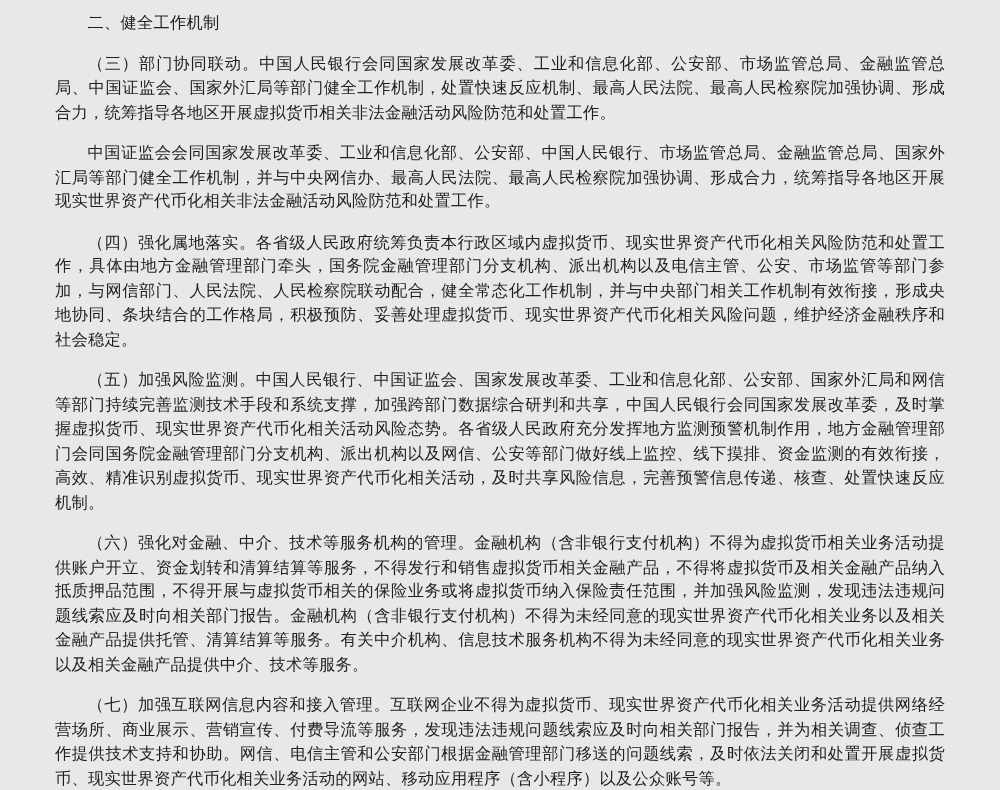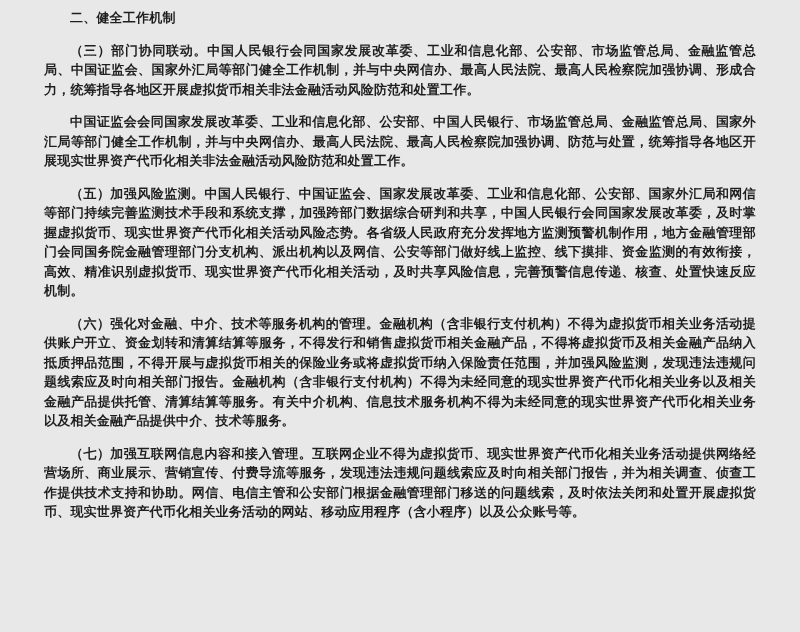--- a/index.html
+++ b/index.html
@@ -20,36 +20,37 @@
     font-size: 13px;
     line-height: 19.5px;
     text-align: justify;
     letter-spacing: 0.2px;
   }
   .doc-heading,
   .doc-para {
     margin: 13px 0;
     text-indent: 2em;
     font-size: 13px;
-    font-weight: 700;
+    font-weight: 400;
   }
   .doc-heading:first-child {
     margin-top: 0;
   }
 </style>
 </head>
 <body>
 
 <main class="doc">
   <h2 class="doc-heading">二、健全工作机制</h2>
 
-  <p class="doc-para">（三）部门协同联动。中国人民银行会同国家发展改革委、工业和信息化部、公安部、市场监管总局、金融监管总局、中国证监会、国家外汇局等部门健全工作机制，并与中央网信办、最高人民法院、最高人民检察院加强协调、形成合力，统筹指导各地区开展虚拟货币相关非法金融活动风险防范和处置工作。</p>
+  <p class="doc-para">（三）部门协同联动。中国人民银行会同国家发展改革委、工业和信息化部、公安部、市场监管总局、金融监管总局、中国证监会、国家外汇局等部门健全工作机制，处置快速反应机制、最高人民法院、最高人民检察院加强协调、形成合力，统筹指导各地区开展虚拟货币相关非法金融活动风险防范和处置工作。</p>
 
-  <p class="doc-para">中国证监会会同国家发展改革委、工业和信息化部、公安部、中国人民银行、市场监管总局、金融监管总局、国家外汇局等部门健全工作机制，并与中央网信办、最高人民法院、最高人民检察院加强协调、防范与处置，统筹指导各地区开展现实世界资产代币化相关非法金融活动风险防范和处置工作。</p>
+  <p class="doc-para">中国证监会会同国家发展改革委、工业和信息化部、公安部、中国人民银行、市场监管总局、金融监管总局、国家外汇局等部门健全工作机制，并与中央网信办、最高人民法院、最高人民检察院加强协调、形成合力，统筹指导各地区开展现实世界资产代币化相关非法金融活动风险防范和处置工作。</p>
 
+  <p class="doc-para">（四）强化属地落实。各省级人民政府统筹负责本行政区域内虚拟货币、现实世界资产代币化相关风险防范和处置工作，具体由地方金融管理部门牵头，国务院金融管理部门分支机构、派出机构以及电信主管、公安、市场监管等部门参加，与网信部门、人民法院、人民检察院联动配合，健全常态化工作机制，并与中央部门相关工作机制有效衔接，形成央地协同、条块结合的工作格局，积极预防、妥善处理虚拟货币、现实世界资产代币化相关风险问题，维护经济金融秩序和社会稳定。</p>
 
 
   <p class="doc-para">（五）加强风险监测。中国人民银行、中国证监会、国家发展改革委、工业和信息化部、公安部、国家外汇局和网信等部门持续完善监测技术手段和系统支撑，加强跨部门数据综合研判和共享，中国人民银行会同国家发展改革委，及时掌握虚拟货币、现实世界资产代币化相关活动风险态势。各省级人民政府充分发挥地方监测预警机制作用，地方金融管理部门会同国务院金融管理部门分支机构、派出机构以及网信、公安等部门做好线上监控、线下摸排、资金监测的有效衔接，高效、精准识别虚拟货币、现实世界资产代币化相关活动，及时共享风险信息，完善预警信息传递、核查、处置快速反应机制。</p>
 
   <p class="doc-para">（六）强化对金融、中介、技术等服务机构的管理。金融机构（含非银行支付机构）不得为虚拟货币相关业务活动提供账户开立、资金划转和清算结算等服务，不得发行和销售虚拟货币相关金融产品，不得将虚拟货币及相关金融产品纳入抵质押品范围，不得开展与虚拟货币相关的保险业务或将虚拟货币纳入保险责任范围，并加强风险监测，发现违法违规问题线索应及时向相关部门报告。金融机构（含非银行支付机构）不得为未经同意的现实世界资产代币化相关业务以及相关金融产品提供托管、清算结算等服务。有关中介机构、信息技术服务机构不得为未经同意的现实世界资产代币化相关业务以及相关金融产品提供中介、技术等服务。</p>
 
   <p class="doc-para">（七）加强互联网信息内容和接入管理。互联网企业不得为虚拟货币、现实世界资产代币化相关业务活动提供网络经营场所、商业展示、营销宣传、付费导流等服务，发现违法违规问题线索应及时向相关部门报告，并为相关调查、侦查工作提供技术支持和协助。网信、电信主管和公安部门根据金融管理部门移送的问题线索，及时依法关闭和处置开展虚拟货币、现实世界资产代币化相关业务活动的网站、移动应用程序（含小程序）以及公众账号等。</p>
 </main>
 
 </body></html>

